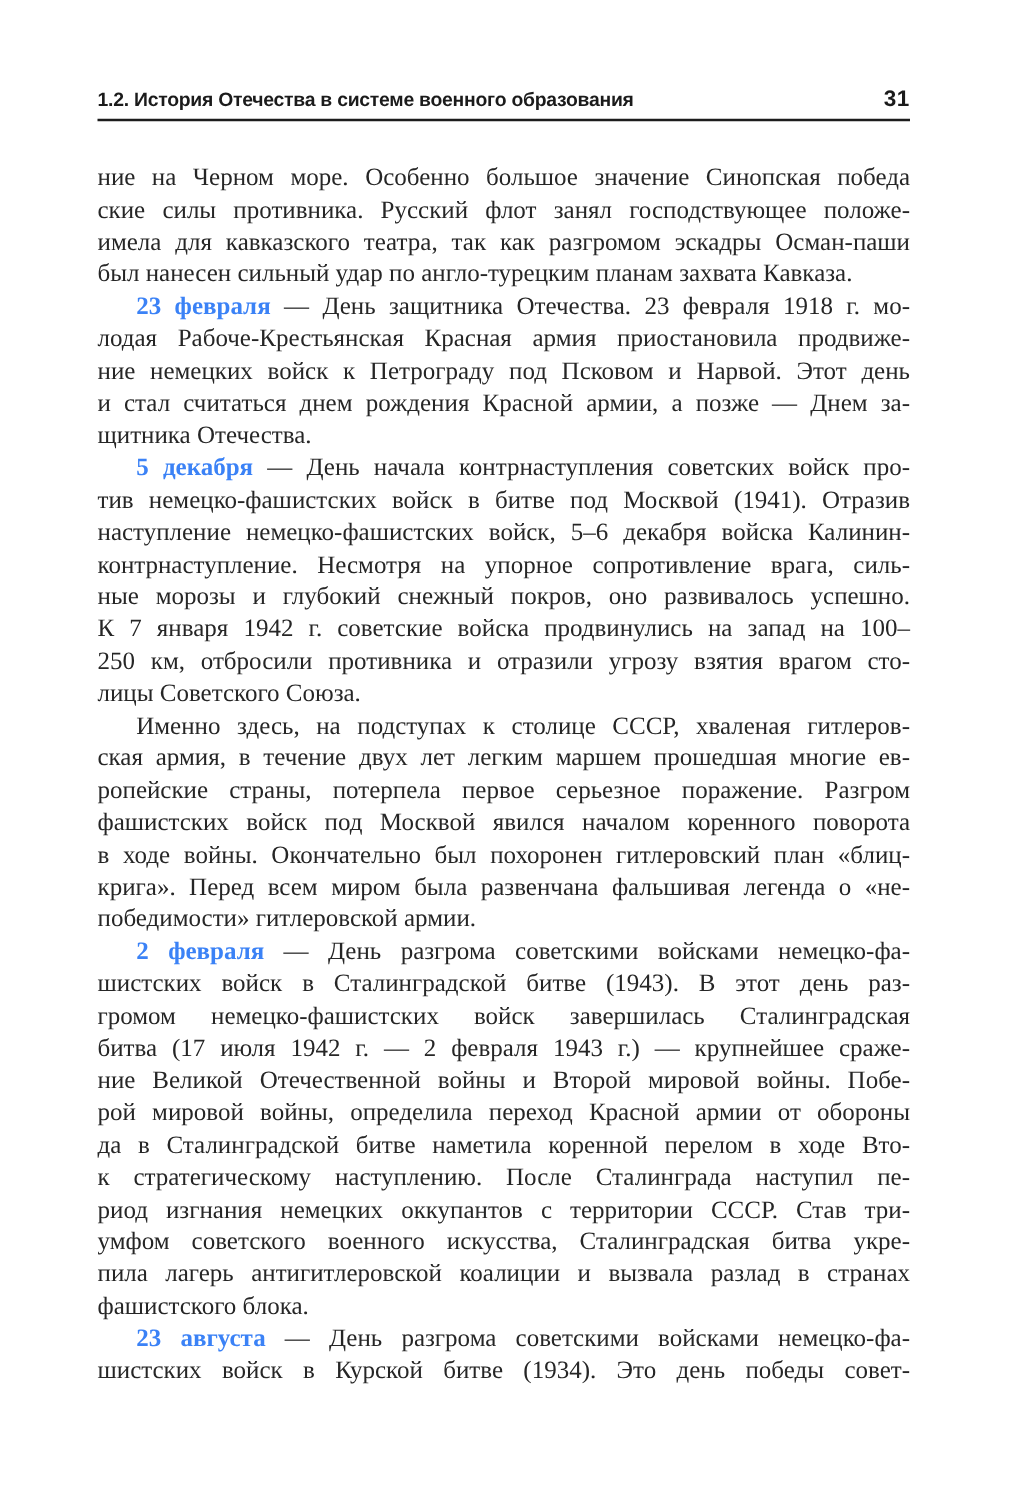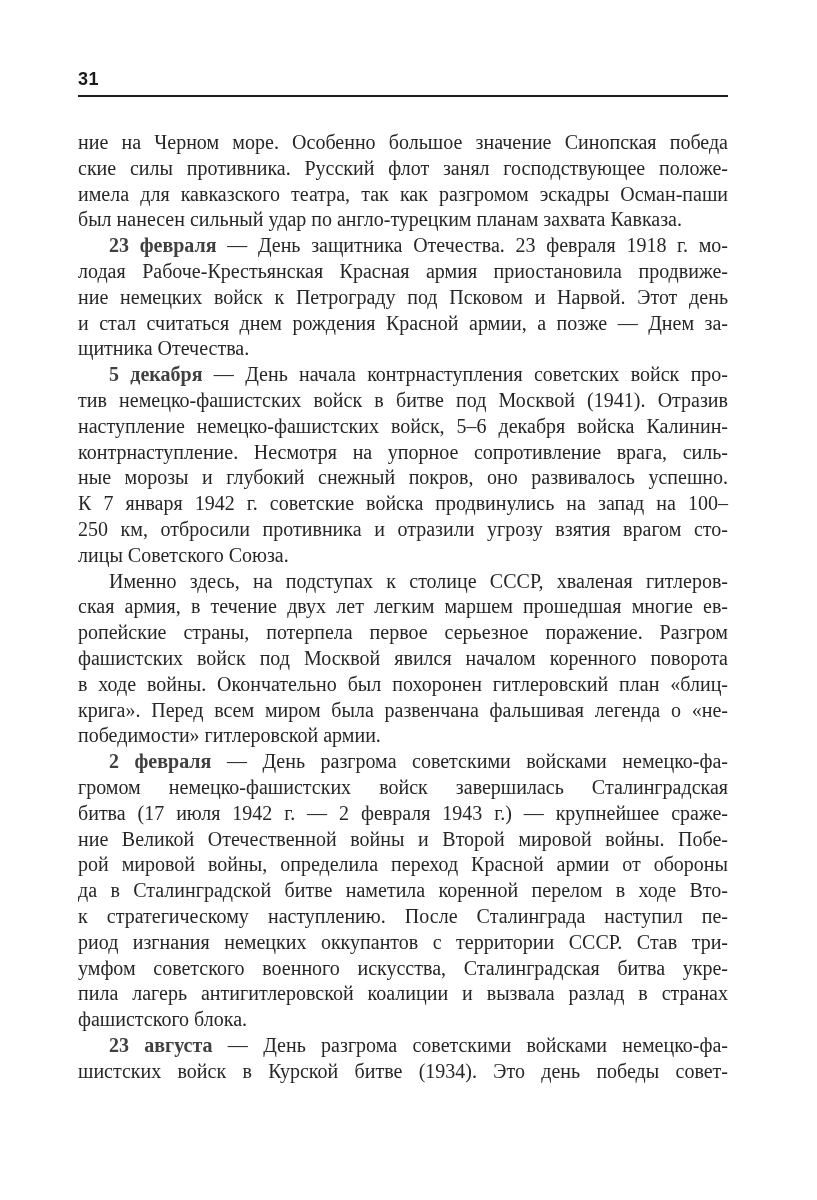--- a/index.html
+++ b/index.html
@@ -50,28 +50,29 @@
     color: #262626;
   }
   .para { margin: 0; padding: 0; }
   .line {
     display: block;
     text-align: justify;
     text-align-last: justify;
   }
   .line.lastline { text-align-last: left; }
   .para.indent .line.firstline { padding-left: 31px; }
-  .lead { font-weight: 700; color: #404040; }
+  .lead { font-weight: 700; color: #3b82f6; }
 </style>
 </head>
 <body>
 
 <div class="page">
 
   <header class="running-head">
+    <span class="head-title">1.2. История Отечества в системе военного образования</span>
     <span class="page-num">31</span>
   </header>
 
   <div class="head-rule"></div>
 
   <main class="body-text">
 
     <p class="para noindent">
       <span class="line">ние на Черном море. Особенно большое значение Синопская победа</span>
       <span class="line">ские силы противника. Русский флот занял господствующее положе-</span>
@@ -103,20 +104,21 @@
       <span class="line">ская армия, в течение двух лет легким маршем прошедшая многие ев-</span>
       <span class="line">ропейские страны, потерпела первое серьезное поражение. Разгром</span>
       <span class="line">фашистских войск под Москвой явился началом коренного поворота</span>
       <span class="line">в ходе войны. Окончательно был похоронен гитлеровский план «блиц-</span>
       <span class="line">крига». Перед всем миром была развенчана фальшивая легенда о «не-</span>
       <span class="line lastline">победимости» гитлеровской армии.</span>
     </p>
 
     <p class="para indent">
       <span class="line firstline"><b class="lead">2 февраля</b><span> — День разгрома советскими войсками немецко-фа-</span></span>
+      <span class="line">шистских войск в Сталинградской битве (1943). В этот день раз-</span>
       <span class="line">громом немецко-фашистских войск завершилась Сталинградская</span>
       <span class="line">битва (17 июля 1942 г. — 2 февраля 1943 г.) — крупнейшее сраже-</span>
       <span class="line">ние Великой Отечественной войны и Второй мировой войны. Побе-</span>
       <span class="line">рой мировой войны, определила переход Красной армии от обороны</span>
       <span class="line">да в Сталинградской битве наметила коренной перелом в ходе Вто-</span>
       <span class="line">к стратегическому наступлению. После Сталинграда наступил пе-</span>
       <span class="line">риод изгнания немецких оккупантов с территории СССР. Став три-</span>
       <span class="line">умфом советского военного искусства, Сталинградская битва укре-</span>
       <span class="line">пила лагерь антигитлеровской коалиции и вызвала разлад в странах</span>
       <span class="line lastline">фашистского блока.</span>

